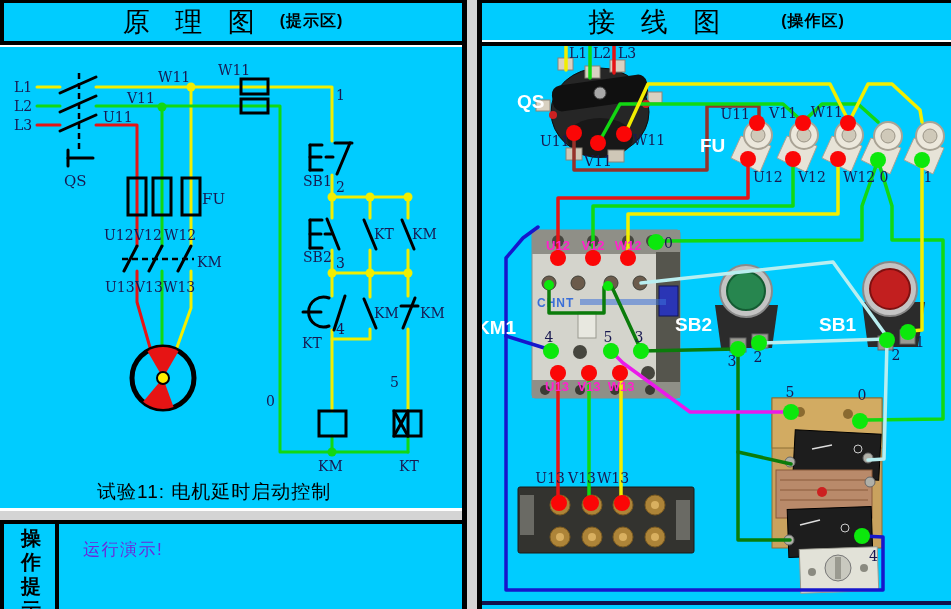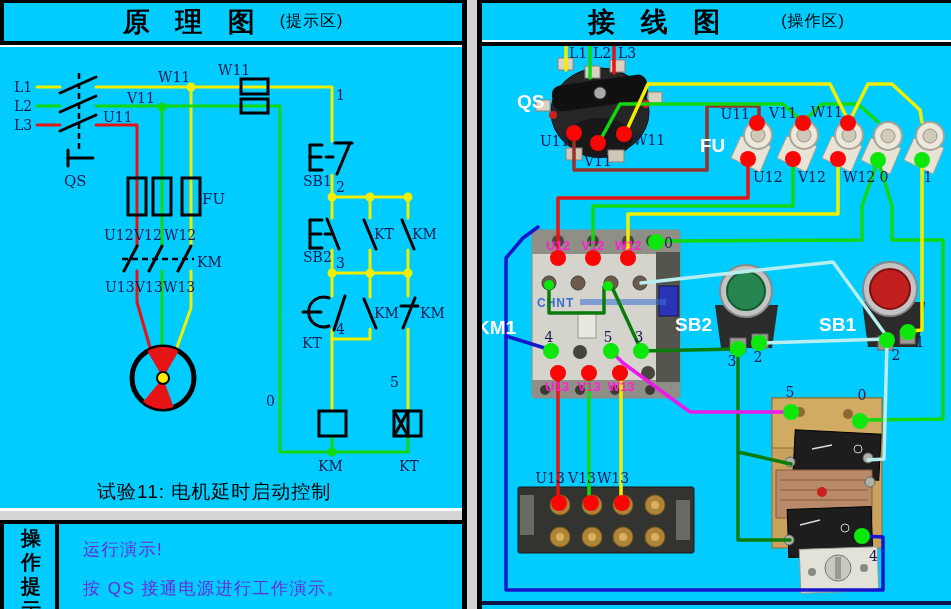--- a/index.html
+++ b/index.html
@@ -7,22 +7,22 @@
          font-family:"Liberation Sans",sans-serif;}
   .abs{position:absolute;}
   svg{position:absolute;left:0;top:0;}
   
   .blk{background:#000;}
   .wht{background:#fff;}
   .gry{background:#d4d4d4;}
   .nvy{background:#12124a;}
   
   .hdr{position:absolute;top:2px;height:39px;display:flex;align-items:center;justify-content:center;color:#000;}
-  .hdr .t{font-weight:bold;font-size:27px;letter-spacing:9px;font-family:"Liberation Sans",sans-serif;}
-  .hdr .s{font-weight:normal;font-size:16px;letter-spacing:1px;margin-left:16px;}
+  .hdr .t{font-weight:normal;font-size:27px;letter-spacing:9px;font-family:"Liberation Sans",sans-serif;}
+  .hdr .s{font-weight:bold;font-size:16px;letter-spacing:1px;margin-left:16px;}
   
   .sidechars{position:absolute;left:8px;top:526px;width:46px;text-align:center;
              font-weight:bold;font-size:20px;color:#000;line-height:24px;}
   .hint{position:absolute;color:#6d28d9;font-size:17px;letter-spacing:1.5px;}
   
   .lb{font:14px "DejaVu Serif",serif;fill:#181850;}
   .lbs{font:15px "DejaVu Serif",serif;fill:#181850;}
   .wlb{font:bold 19px "Liberation Sans",sans-serif;fill:#ffffff;}
   .mlb{font:bold 13px "Liberation Sans",sans-serif;fill:#ff22cc;}
   .logo{font:bold 12px "Liberation Sans",sans-serif;fill:#3a6fd8;letter-spacing:1px;}
@@ -475,15 +475,14 @@
     <span class="s">(操作区)</span>
   </div>
 
   <div class="sidechars">
     <div>操</div>
     <div>作</div>
     <div>提</div>
     <div>示</div>
   </div>
   <div class="hint" style="left:83px;top:538px;">运行演示!</div>
-  <div class="hint" style="left:83px;top:577px;">按 QS 接通电源进行工作演示。</div>
 
 </div>
 
 </body></html>

